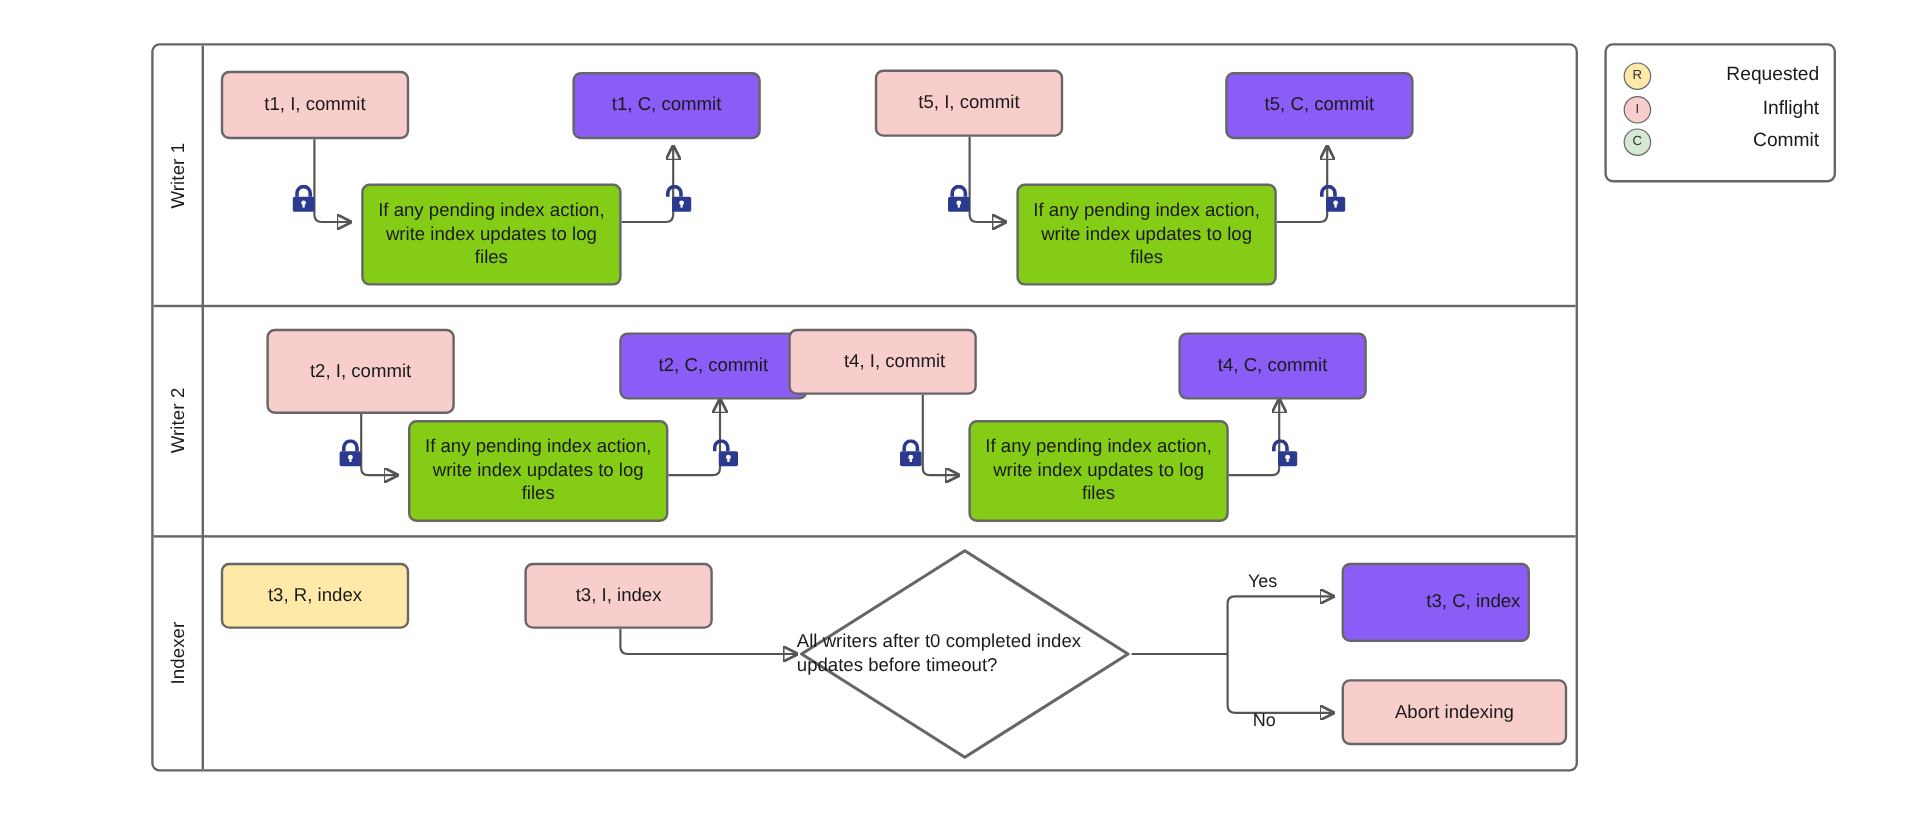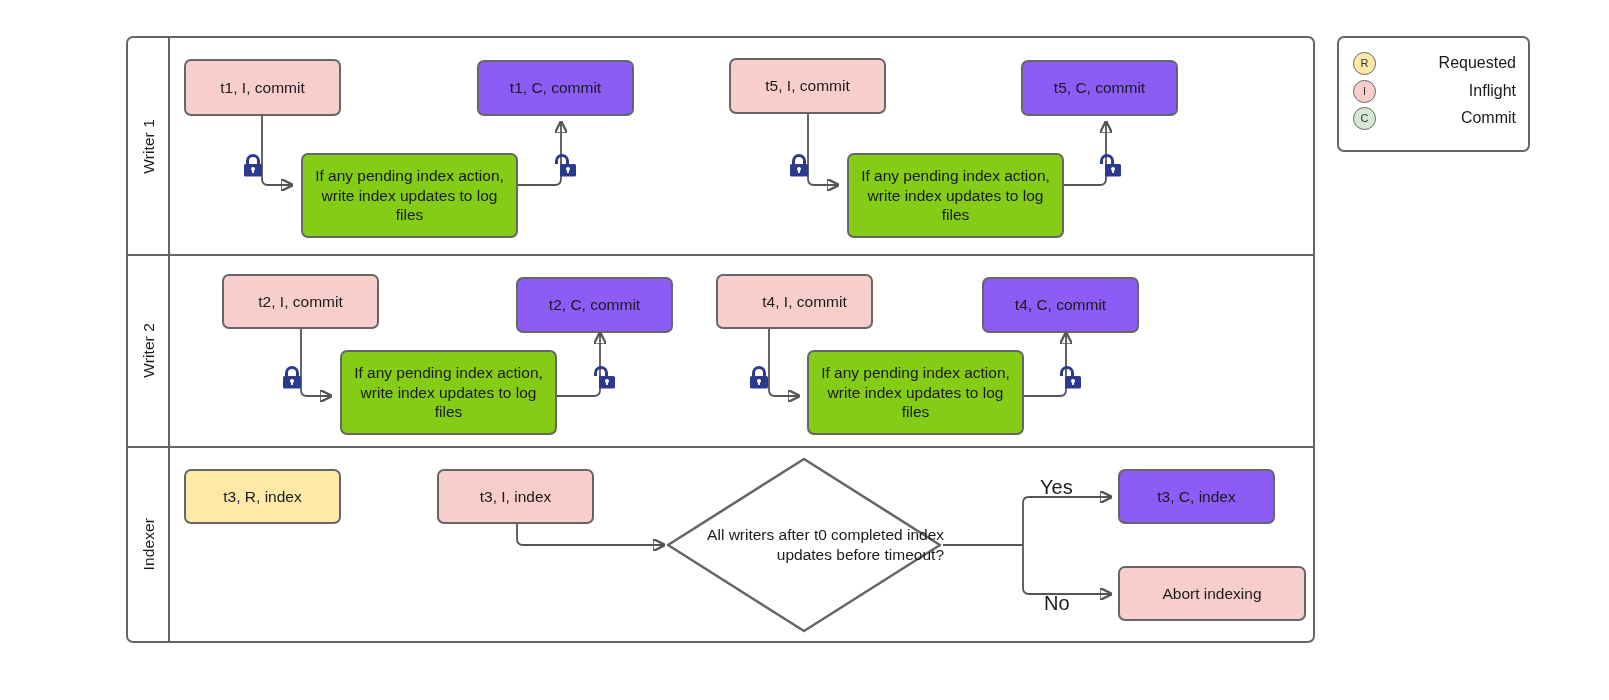--- a/index.html
+++ b/index.html
@@ -72,21 +72,21 @@
   .node.green  { background: #8b5cf6; }
   .node.yellow { background: #ffe9a8; }
   .node.white  { background: #84cc16; }
   .diamond-text {
     position: absolute;
     left: 0; top: 0;
     width: 100%; height: 100%;
     display: flex;
     align-items: center;
     justify-content: center;
-    text-align: right;
+    text-align: left;
     color: #1a1a1a;
     font-size: 15.5px;
     line-height: 1.3;
     pointer-events: none;
   }
 
   
   #wires {
     position: absolute;
     left: 0; top: 0;
@@ -94,21 +94,21 @@
     pointer-events: none;
   }
   #wires path, #wires line { fill: none; stroke: #555555; stroke-width: 1.8; }
 
   
   .lock { width: 22px; height: 24px; }
 
   
   .edge-label {
     color: #1a1a1a;
-    font-size: 20px;
+    font-size: 15px;
     white-space: nowrap;
   }
 
   
   #legend {
     left: 1337px; top: 36px;
     width: 193px; height: 116px;
     border: 2.3px solid #666666;
     border-radius: 7px;
     background: #ffffff;
@@ -212,33 +212,33 @@
   </div>
 
   <div class="abs node green" style="left:1021px; top:60px; width:157px; height:56px;">
     <span>t5, C, commit</span>
   </div>
 
   <div class="abs node white" style="left:847px; top:153px; width:217px; height:85px;">
     <span>If any pending index action, write index updates to log files</span>
   </div>
 
-  <div class="abs node pink" style="left:222px; top:274px; width:157px; height:55px;">
+  <div class="abs node pink" style="left:222px; top:274px; width:157px; height:71px;">
     <span>t2, I, commit</span>
   </div>
 
   <div class="abs node green" style="left:516px; top:277px; width:157px; height:56px;">
     <span>t2, C, commit</span>
   </div>
 
   <div class="abs node white" style="left:340px; top:350px; width:217px; height:85px;">
     <span>If any pending index action, write index updates to log files</span>
   </div>
 
-  <div class="abs node pink" style="left:716px; top:274px; width:157px; height:55px;padding-left:26px;">
+  <div class="abs node pink" style="left:657px; top:274px; width:157px; height:55px;padding-left:26px;">
     <span>t4, I, commit</span>
   </div>
 
   <div class="abs node green" style="left:982px; top:277px; width:157px; height:56px;">
     <span>t4, C, commit</span>
   </div>
 
   <div class="abs node white" style="left:807px; top:350px; width:217px; height:85px;">
     <span>If any pending index action, write index updates to log files</span>
   </div>
@@ -251,21 +251,21 @@
     <span>t3, I, index</span>
   </div>
 
   <div class="abs" style="left:664px; top:455px; width:280px; height:180px;">
     <svg width="280" height="180" viewBox="0 0 280 180" style="display:block;">
       <polygon points="140,4 276,90 140,176 4,90" fill="#ffffff" stroke="#666666" stroke-width="2.6" stroke-linejoin="round"></polygon>
     </svg>
     <div class="diamond-text">All writers after t0 completed index updates before timeout?</div>
   </div>
 
-  <div class="abs node green" style="left:1118px; top:469px; width:157px; height:55px;">
+  <div class="abs node green" style="left:1118px; top:469px; width:157px; height:66px;justify-content:flex-end;">
     <span>t3, C, index</span>
   </div>
 
   <div class="abs node pink" style="left:1118px; top:566px; width:188px; height:55px;">
     <span>Abort indexing</span>
   </div>
 
   <div class="abs edge-label" style="left:1040px; top:476px;">Yes</div>
   <div class="abs edge-label" style="left:1044px; top:592px;">No</div>
 

